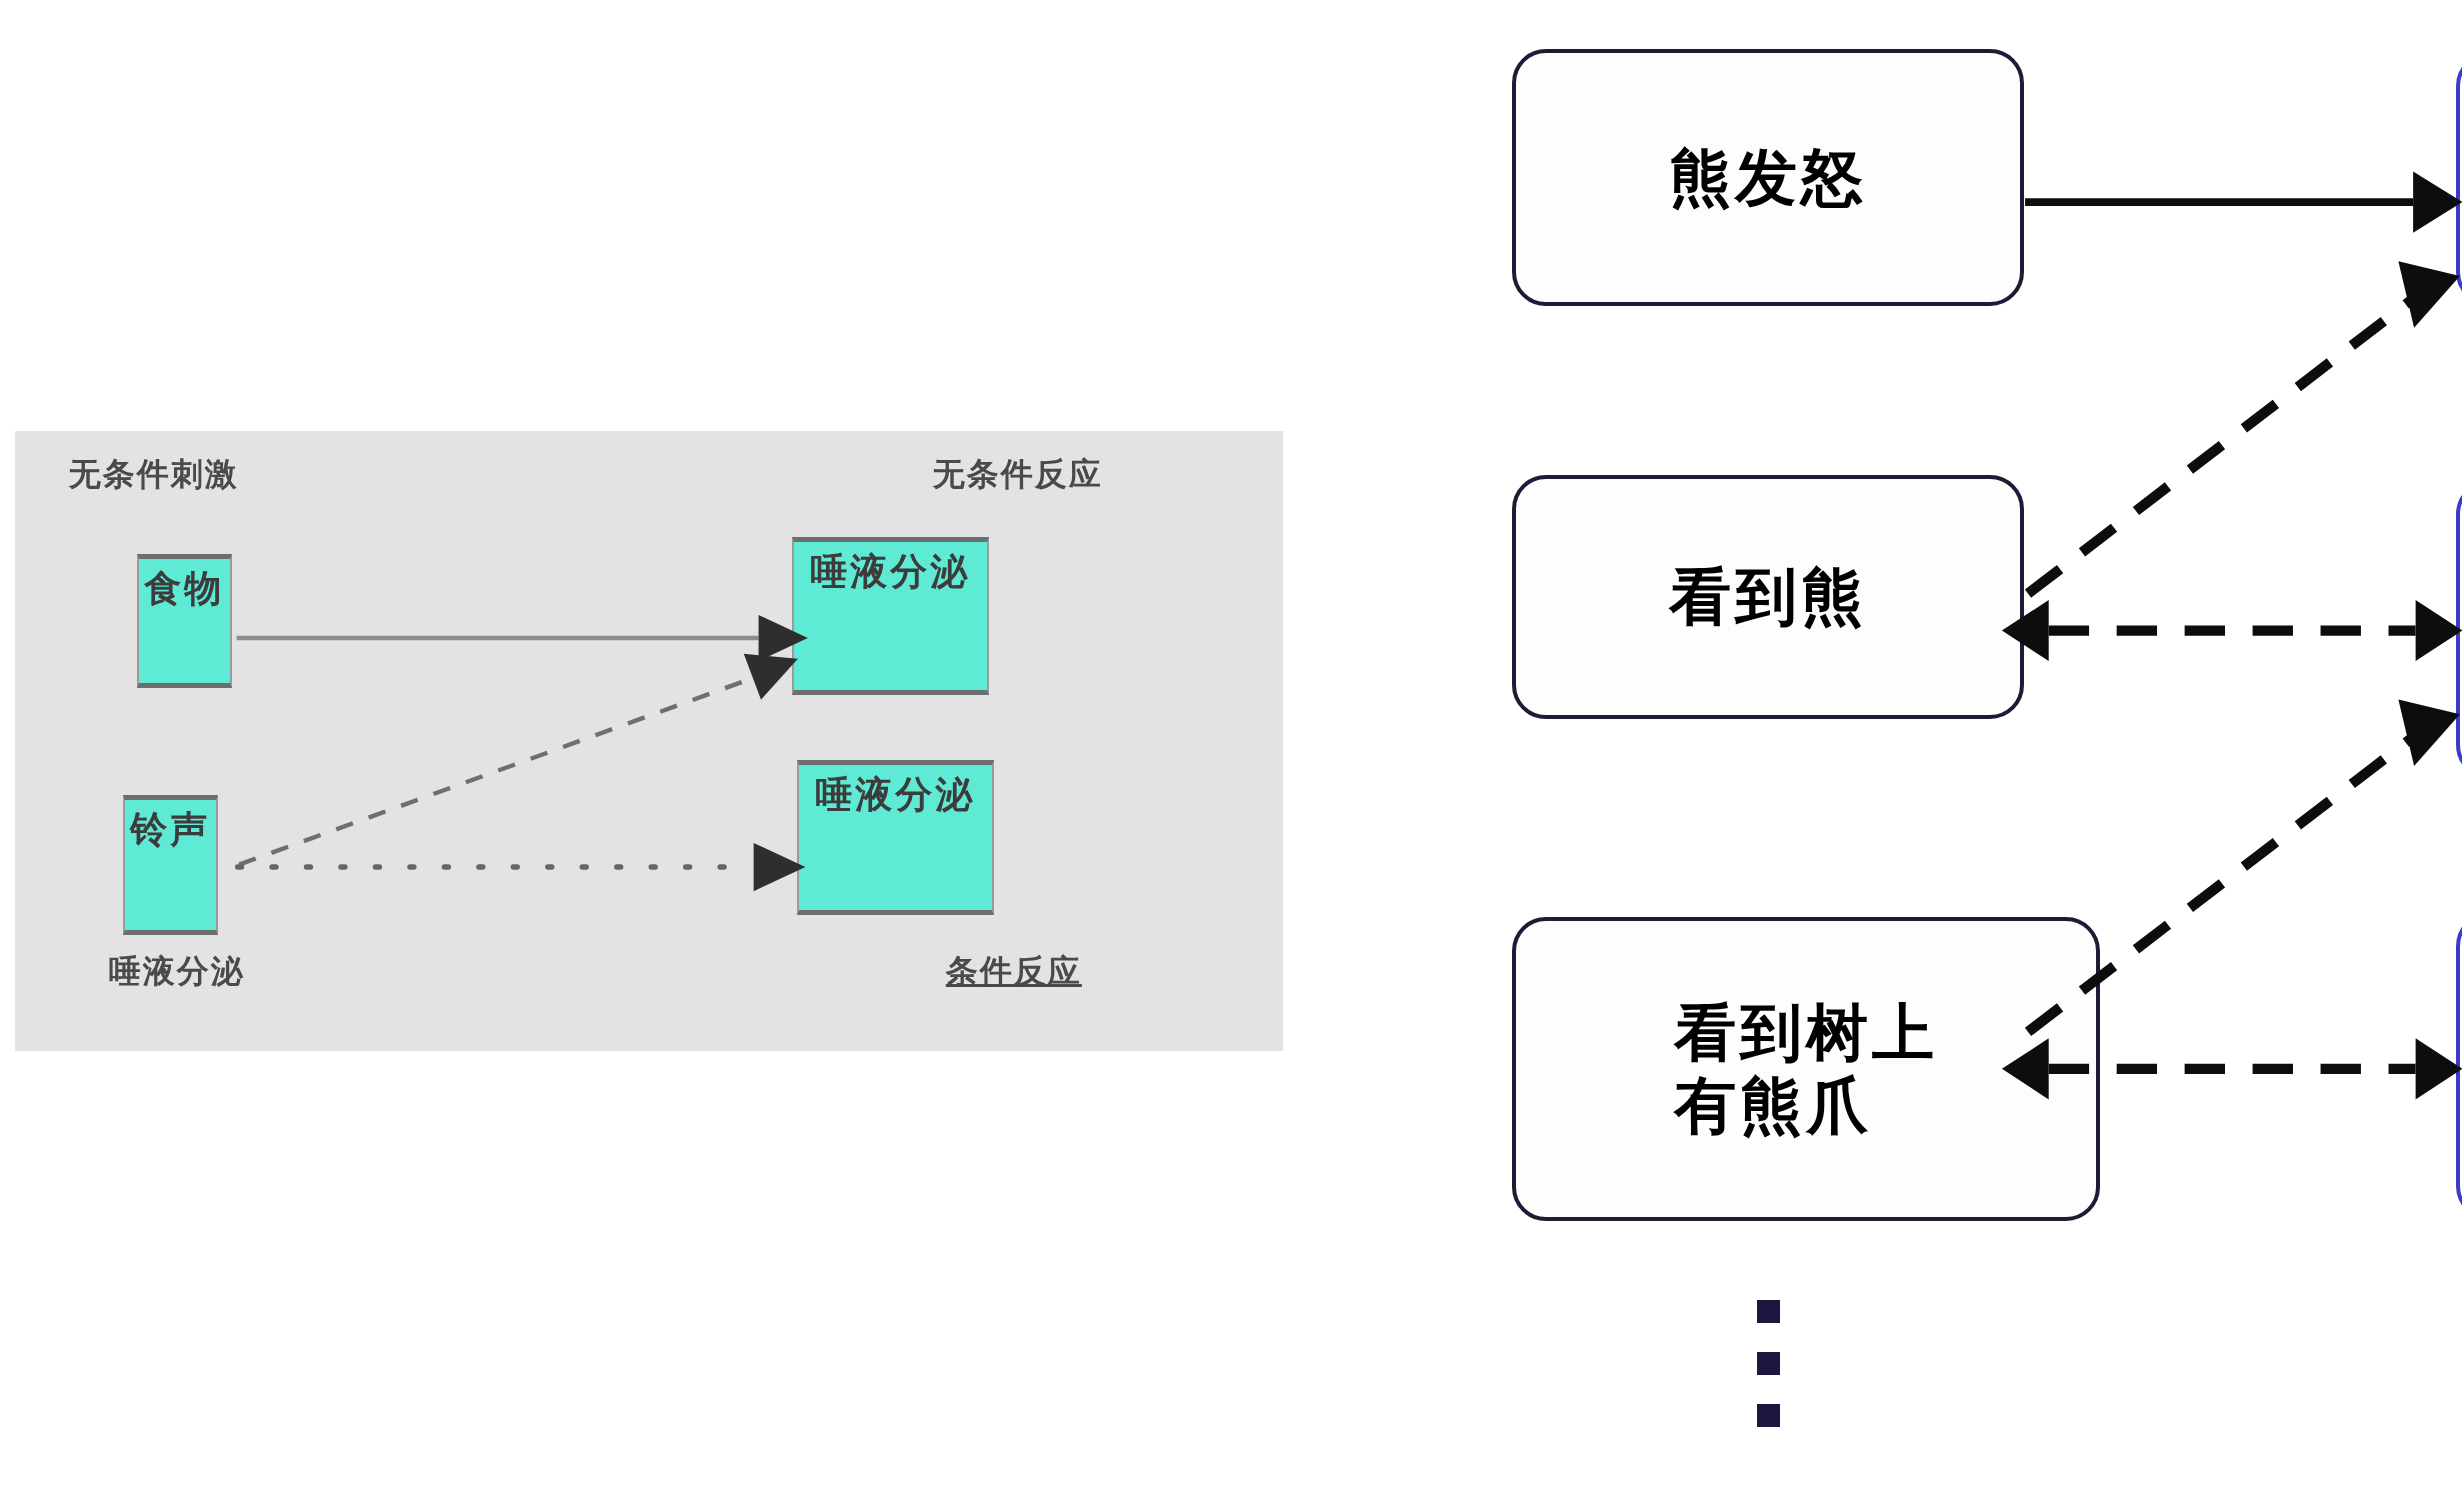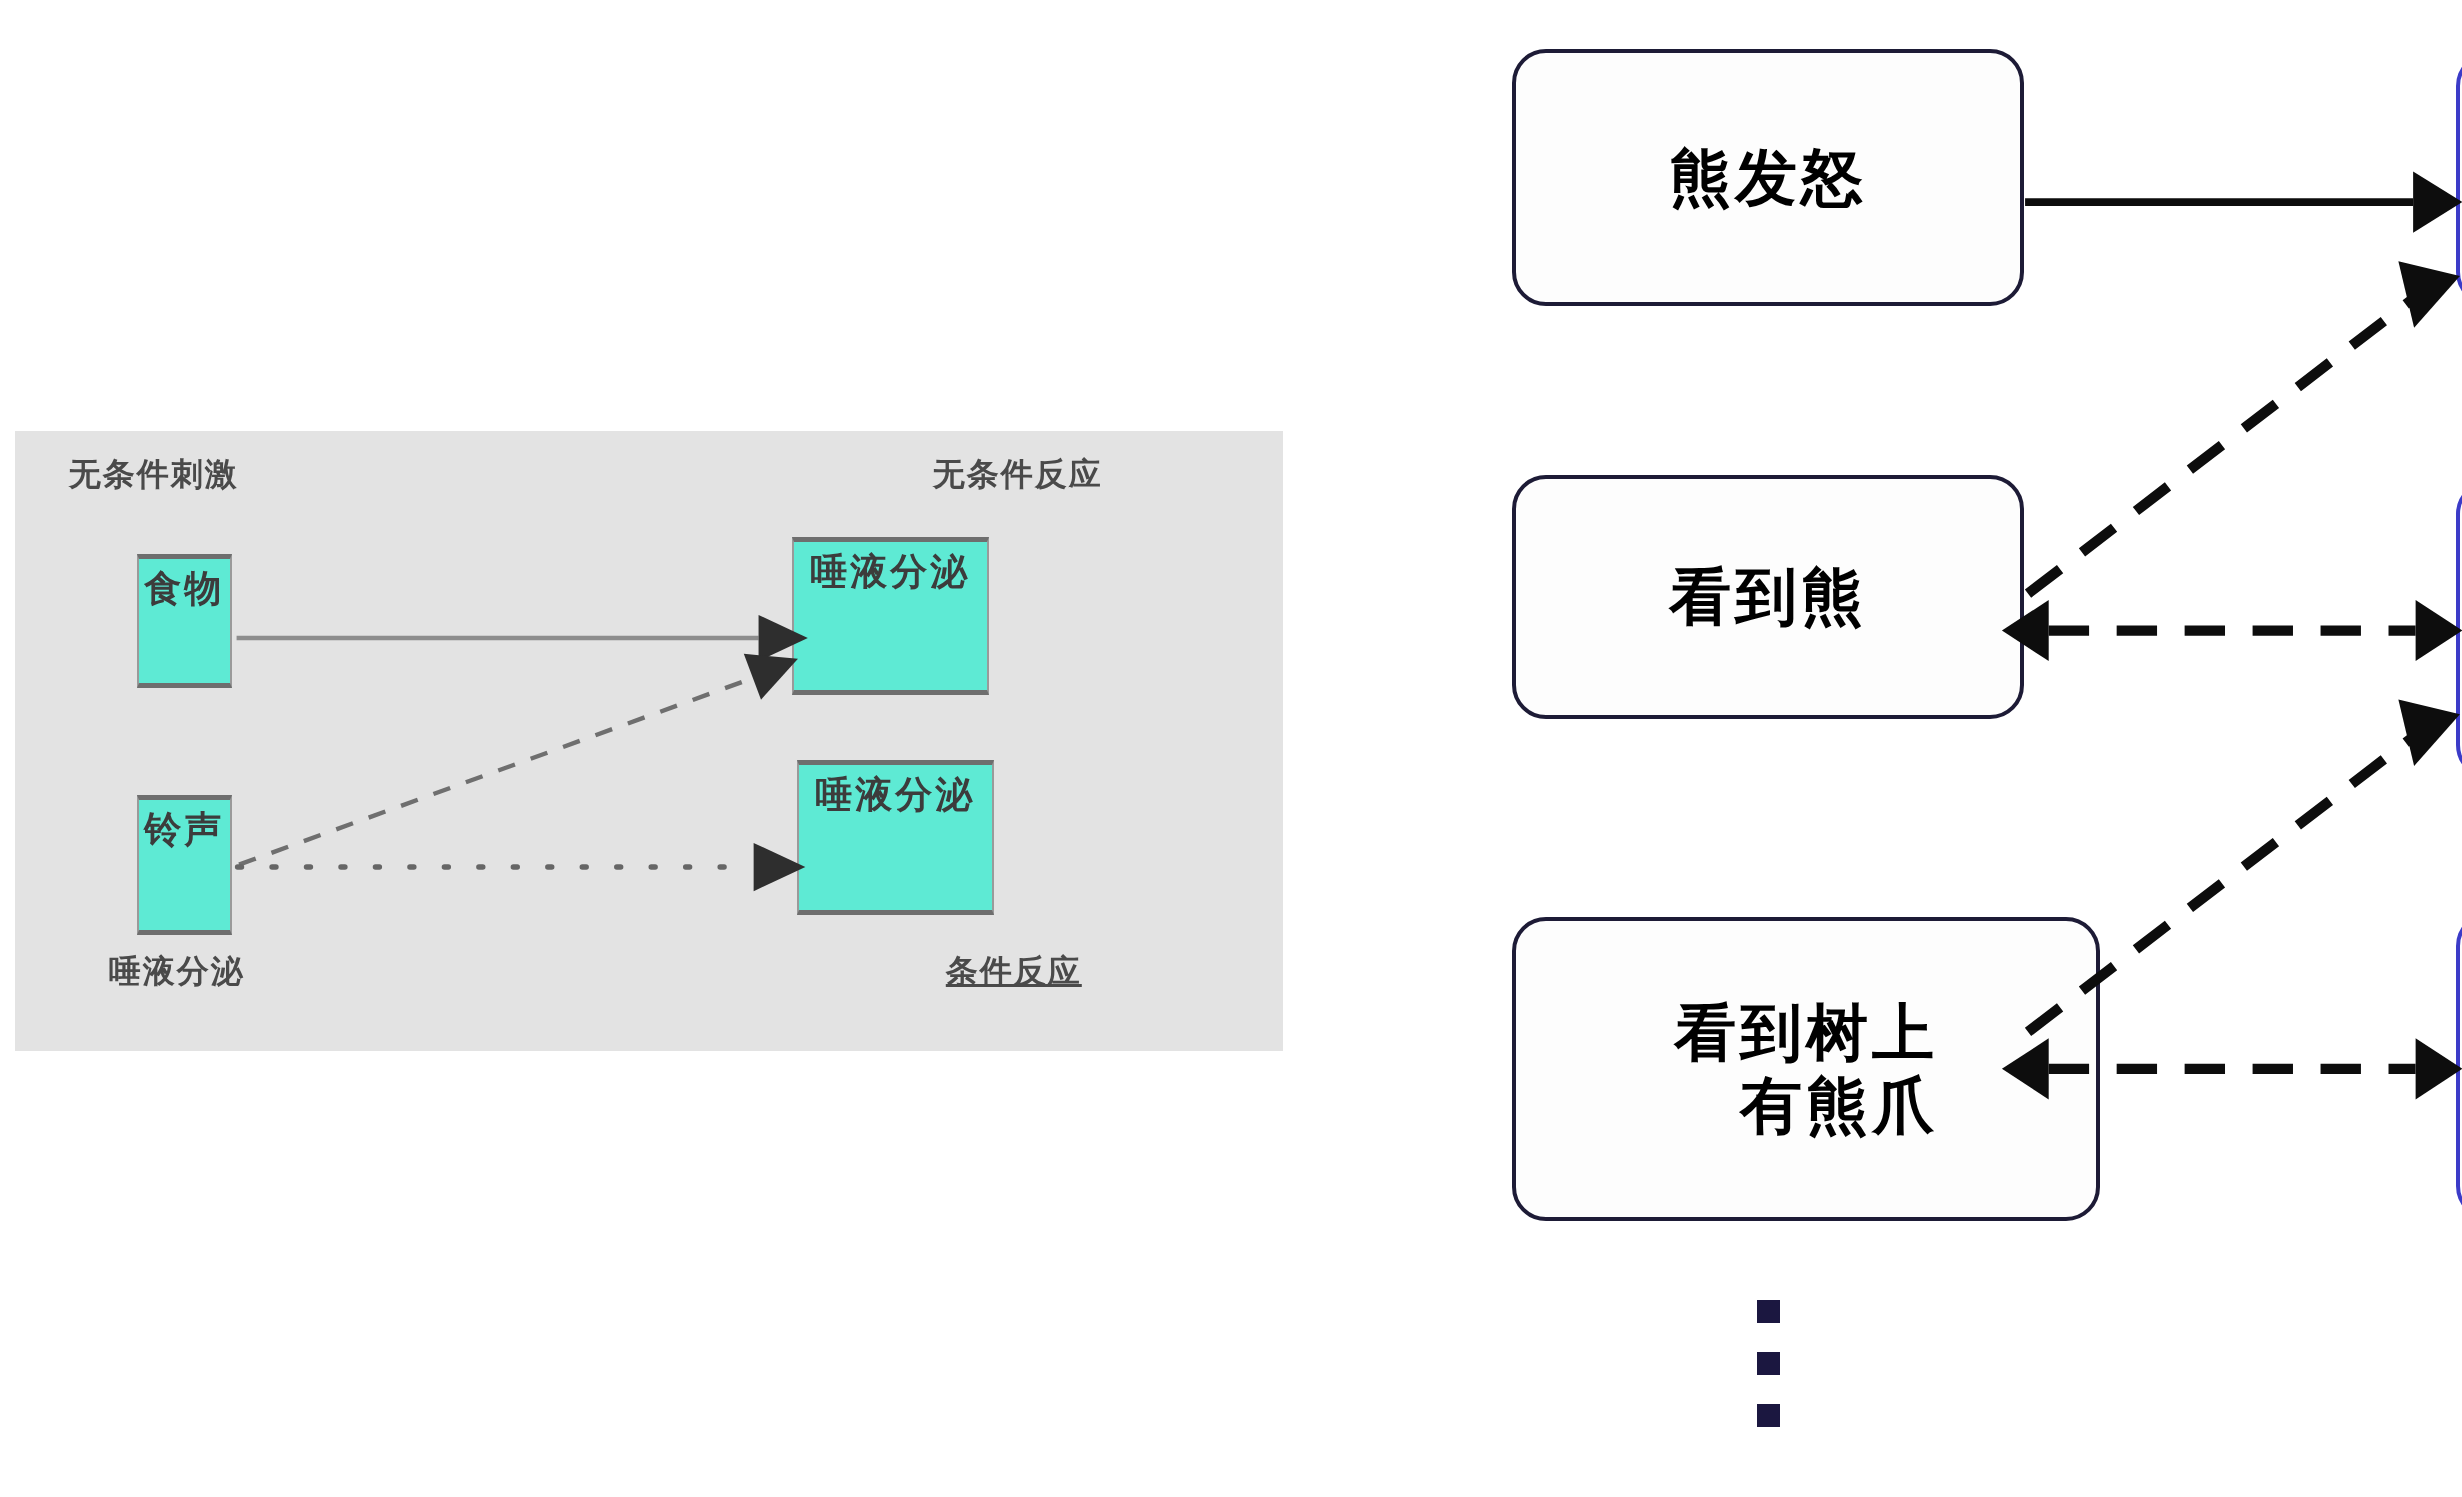--- a/index.html
+++ b/index.html
@@ -16,21 +16,21 @@
   .pv-box{position:absolute;background:#5eead4;
           border:2px solid #9a9a9a;border-top:5.4px solid #6e6e6e;
           border-bottom:5.4px solid #6e6e6e;box-sizing:border-box;}
   .pv-box>span{position:absolute;left:0;right:0;top:10.8px;text-align:center;
                color:#3c3c3c;font-weight:bold;font-size:37px;letter-spacing:3px;
                line-height:1;white-space:nowrap;}
 
   
   .rl-box{position:absolute;box-sizing:border-box;background:#fdfdfd;
           border-radius:34px;display:flex;align-items:center;justify-content:center;
-          text-align:right;}
+          text-align:left;}
   .rl-box.dark{border:4.4px solid #1d1b36;}
   .rl-box.blue{border:4.4px solid #3b3bc8;}
   .rl-box .cn{color:#000;font-weight:bold;font-size:62px;letter-spacing:3.9px;
               line-height:1.18;font-family:"DejaVu Sans","Liberation Sans",sans-serif;}
 
   .dotcol{position:absolute;display:flex;flex-direction:column;align-items:center;}
   .dotcol i{display:block;width:22.7px;height:22.7px;margin-bottom:29.5px;}
   .dotcol i:last-child{margin-bottom:0;}
   .dotcol.navy i{background:#1b1740;}
 </style>
@@ -50,21 +50,21 @@
     <div class="pv-label" style="left:931px;top:524px;text-decoration:underline;">条件反应</div>
 
     <div class="pv-box" style="left:122px;top:123px;width:95px;height:134px;">
       <span>食物</span>
     </div>
 
     <div class="pv-box" style="left:777px;top:106px;width:197px;height:158px;">
       <span>唾液分泌</span>
     </div>
 
-    <div class="pv-box" style="left:122px;top:364px;width:95px;height:140px;">
+    <div class="pv-box" style="left:108px;top:364px;width:95px;height:140px;">
       <span>铃声</span>
     </div>
 
     <div class="pv-box" style="left:782px;top:329px;width:197px;height:155px;">
       <span>唾液分泌</span>
     </div>
 
     <svg style="position:absolute;left:0;top:0;width:1268px;height:620px;" viewBox="0 0 2575 1258">
 
       <g>

